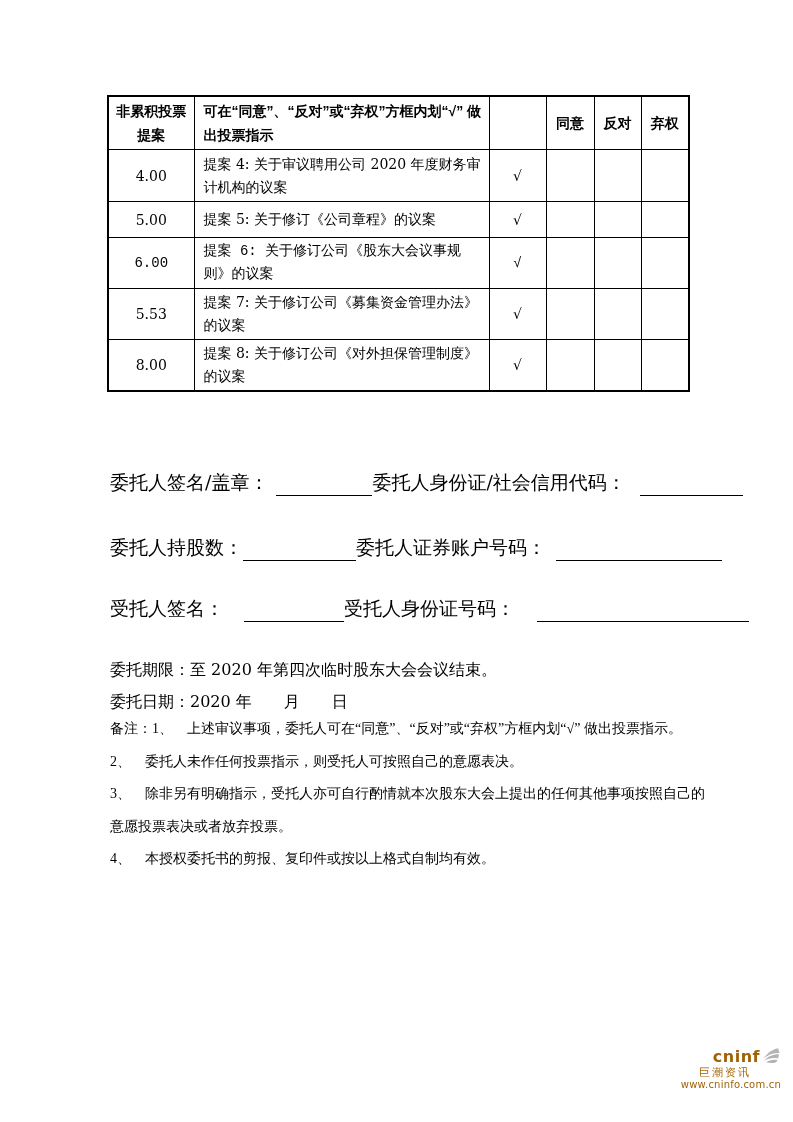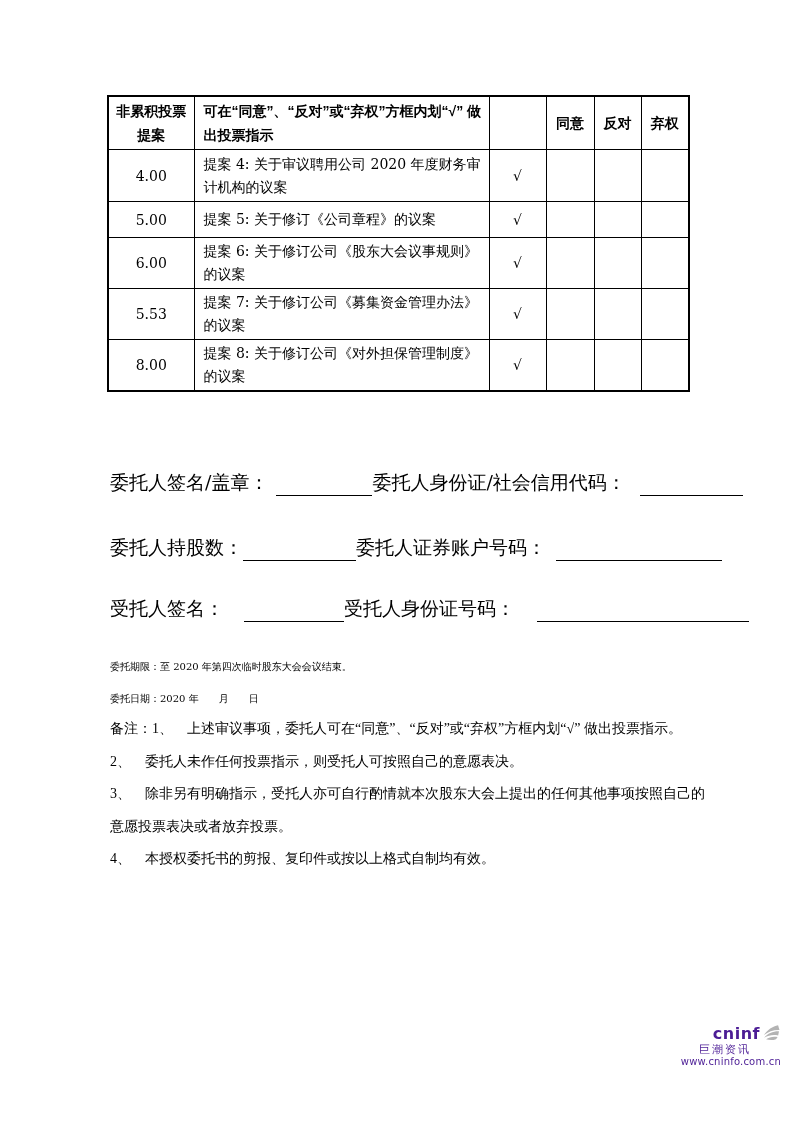--- a/index.html
+++ b/index.html
@@ -31,21 +31,21 @@
     font-family:"Liberation Sans","DejaVu Sans",sans-serif;
     font-weight:700;
     font-size:14px;
     line-height:24px;
     text-align:center;
   }
   .vote-table th.left { text-align:left; padding-left:9px; padding-right:6px; }
   tr.hrow  { height:53px; }
   tr.r4    { height:52px;margin-top:32px; }
   tr.r5    { height:36px; }
-  tr.r6    { height:48px; }
+  tr.r6    { height:48px;font-family:Liberation Mono, monospace; }
   tr.r7    { height:46px; }
   tr.r8    { height:46px; }
   td.num   { text-align:center; }
   td.desc  { text-align:left; padding-left:9px; padding-right:6px; line-height:23px; }
   td.mark  { text-align:center; font-size:14px; }
   td.blank { }
 
   
   .sigrow {
     position:absolute; left:110px;
@@ -62,34 +62,34 @@
     height:18px;
   }
   .u-a { width:96px;  margin-left:8px; }
   .u-b { width:103px; margin-left:14px; }
   .u-c { width:113px; margin-left:0px; }
   .u-d { width:166px; margin-left:10px; }
   .u-e { width:100px; margin-left:20px; }
   .u-f { width:212px; margin-left:22px; }
 
   
-  .mline { position:absolute; left:110px; font-size:10px; white-space:nowrap; }
+  .mline { position:absolute; left:110px; font-size:16px; white-space:nowrap; }
   .period { top:660px; }
   .mdate  { top:692px; }
 
   
   .notes { position:absolute; left:110px; top:713px; width:610px; font-size:14px; }
   .notes p { margin:0; line-height:32.5px;font-family:Liberation Serif, serif; }
   .notes p.n3 { width:600px; }
 
   
   .logo {
-    position:absolute; right:12px; top:1024px;
+    position:absolute; right:12px; top:1047px;
     text-align:right;
-    color:#4c1d95;
+    color:#a16207;
     font-family:"DejaVu Sans","Liberation Sans",sans-serif;
     line-height:1.05;
   }
   .logo-top { display:flex; align-items:center; justify-content:flex-end; gap:1px; }
   .brand { font-size:16px; font-weight:700; letter-spacing:0.5px; }
   .swirl { width:20px; height:20px; display:inline-block; }
   .brand-cn { font-size:11px; letter-spacing:2px; margin:0 30px 1px 0; }
   .site { font-size:10px; letter-spacing:0.2px; }
 </style>
 </head>

